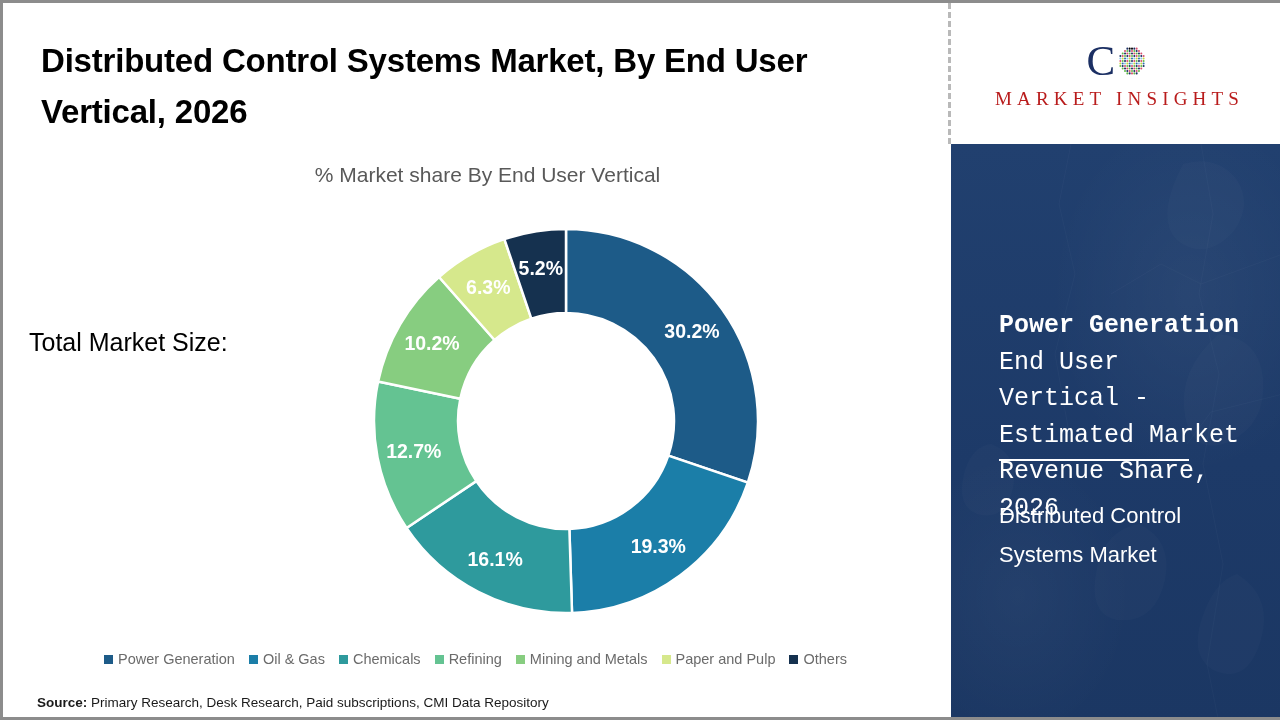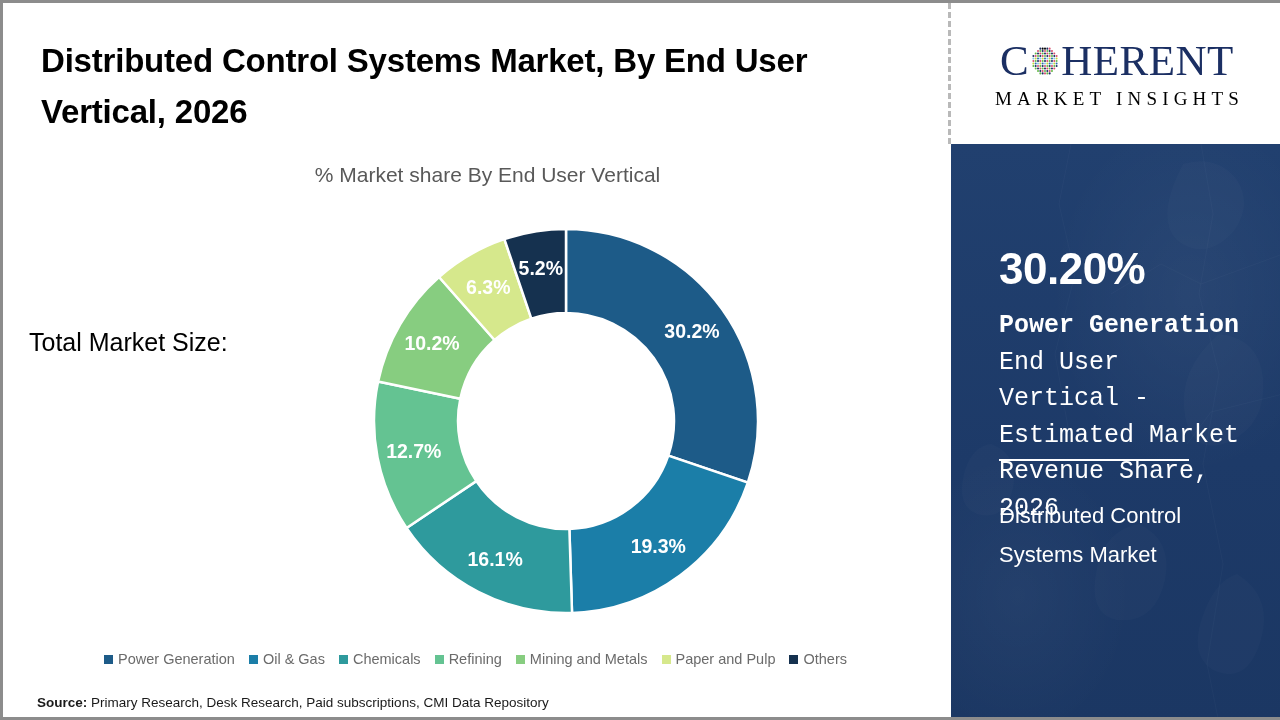--- a/index.html
+++ b/index.html
@@ -165,21 +165,21 @@
   #logo-globe {
     width: 30px;
     height: 30px;
     margin: 0 1px;
     position: relative;
     top: 1px;
   }
   #logo-subtitle {
     font-family: "Liberation Serif", serif;
     font-size: 19px;
-    color: #000000;
+    color: #b91c1c;
     letter-spacing: 5.2px;
     margin-top: 5px;
     padding-left: 5px;
   }
 
   #sidebar-body {
     position: absolute;
     left: 0;
     top: 141px;
     width: 332px;
@@ -415,21 +415,20 @@
               <circle cx="23.1" cy="33.2" r="1.35" fill="#1b2f63"></circle>
               <circle cx="26.2" cy="33.2" r="1.35" fill="#d94f6e"></circle>
               <circle cx="29.3" cy="33.2" r="1.35" fill="#63bb46"></circle>
               <circle cx="13.8" cy="36.5" r="1.35" fill="#63bb46"></circle>
               <circle cx="16.9" cy="36.5" r="1.35" fill="#1b2f63"></circle>
               <circle cx="20" cy="36.5" r="1.35" fill="#d94f6e"></circle>
               <circle cx="23.1" cy="36.5" r="1.35" fill="#63bb46"></circle>
               <circle cx="26.2" cy="36.5" r="1.35" fill="#1b2f63"></circle>
             </g>
         </svg>
-        <span class="logo-word-part">HERENT</span>
       </div>
       <div id="logo-subtitle">MARKET INSIGHTS</div>
     </div>
 
     <div id="sidebar-body">
 
       <svg id="sidebar-map-texture" viewBox="0 0 332 579" preserveAspectRatio="none">
         <g fill="none" stroke="rgba(255,255,255,0.07)" stroke-width="1">
           <path d="M250 0 L262 70 L248 150 L268 230 L252 320 L272 420 L256 520 L268 579"></path>
           <path d="M120 0 L108 60 L124 130 L104 210 L120 300"></path>
@@ -438,21 +437,20 @@
         </g>
         <g fill="rgba(255,255,255,0.05)">
           <path d="M232 20 q34 -10 54 16 q16 26 -4 52 q-28 30 -56 8 q-22 -22 6 -76 z"></path>
           <path d="M268 190 q40 4 44 44 q4 46 -34 64 q-36 14 -44 -26 q-8 -46 34 -82 z"></path>
           <path d="M188 380 q34 16 26 56 q-10 44 -48 40 q-30 -6 -20 -52 q8 -38 42 -44 z"></path>
           <path d="M286 430 q36 22 24 66 q-14 46 -48 30 q-26 -16 -8 -60 q12 -30 32 -36 z"></path>
           <path d="M40 300 q28 10 22 44 q-8 34 -36 26 q-22 -8 -12 -44 q8 -24 26 -26 z"></path>
         </g>
       </svg>
 
-      <div id="stat-value">30.20%</div>
 
       <div id="stat-description">
         <span id="stat-desc-strong">Power Generation</span><span> End User Vertical - Estimated Market Revenue Share, 2026</span>
       </div>
 
       <div id="sidebar-divider"></div>
 
       <div id="sidebar-report-name">Distributed Control Systems Market</div>
     </div>
   </div>

